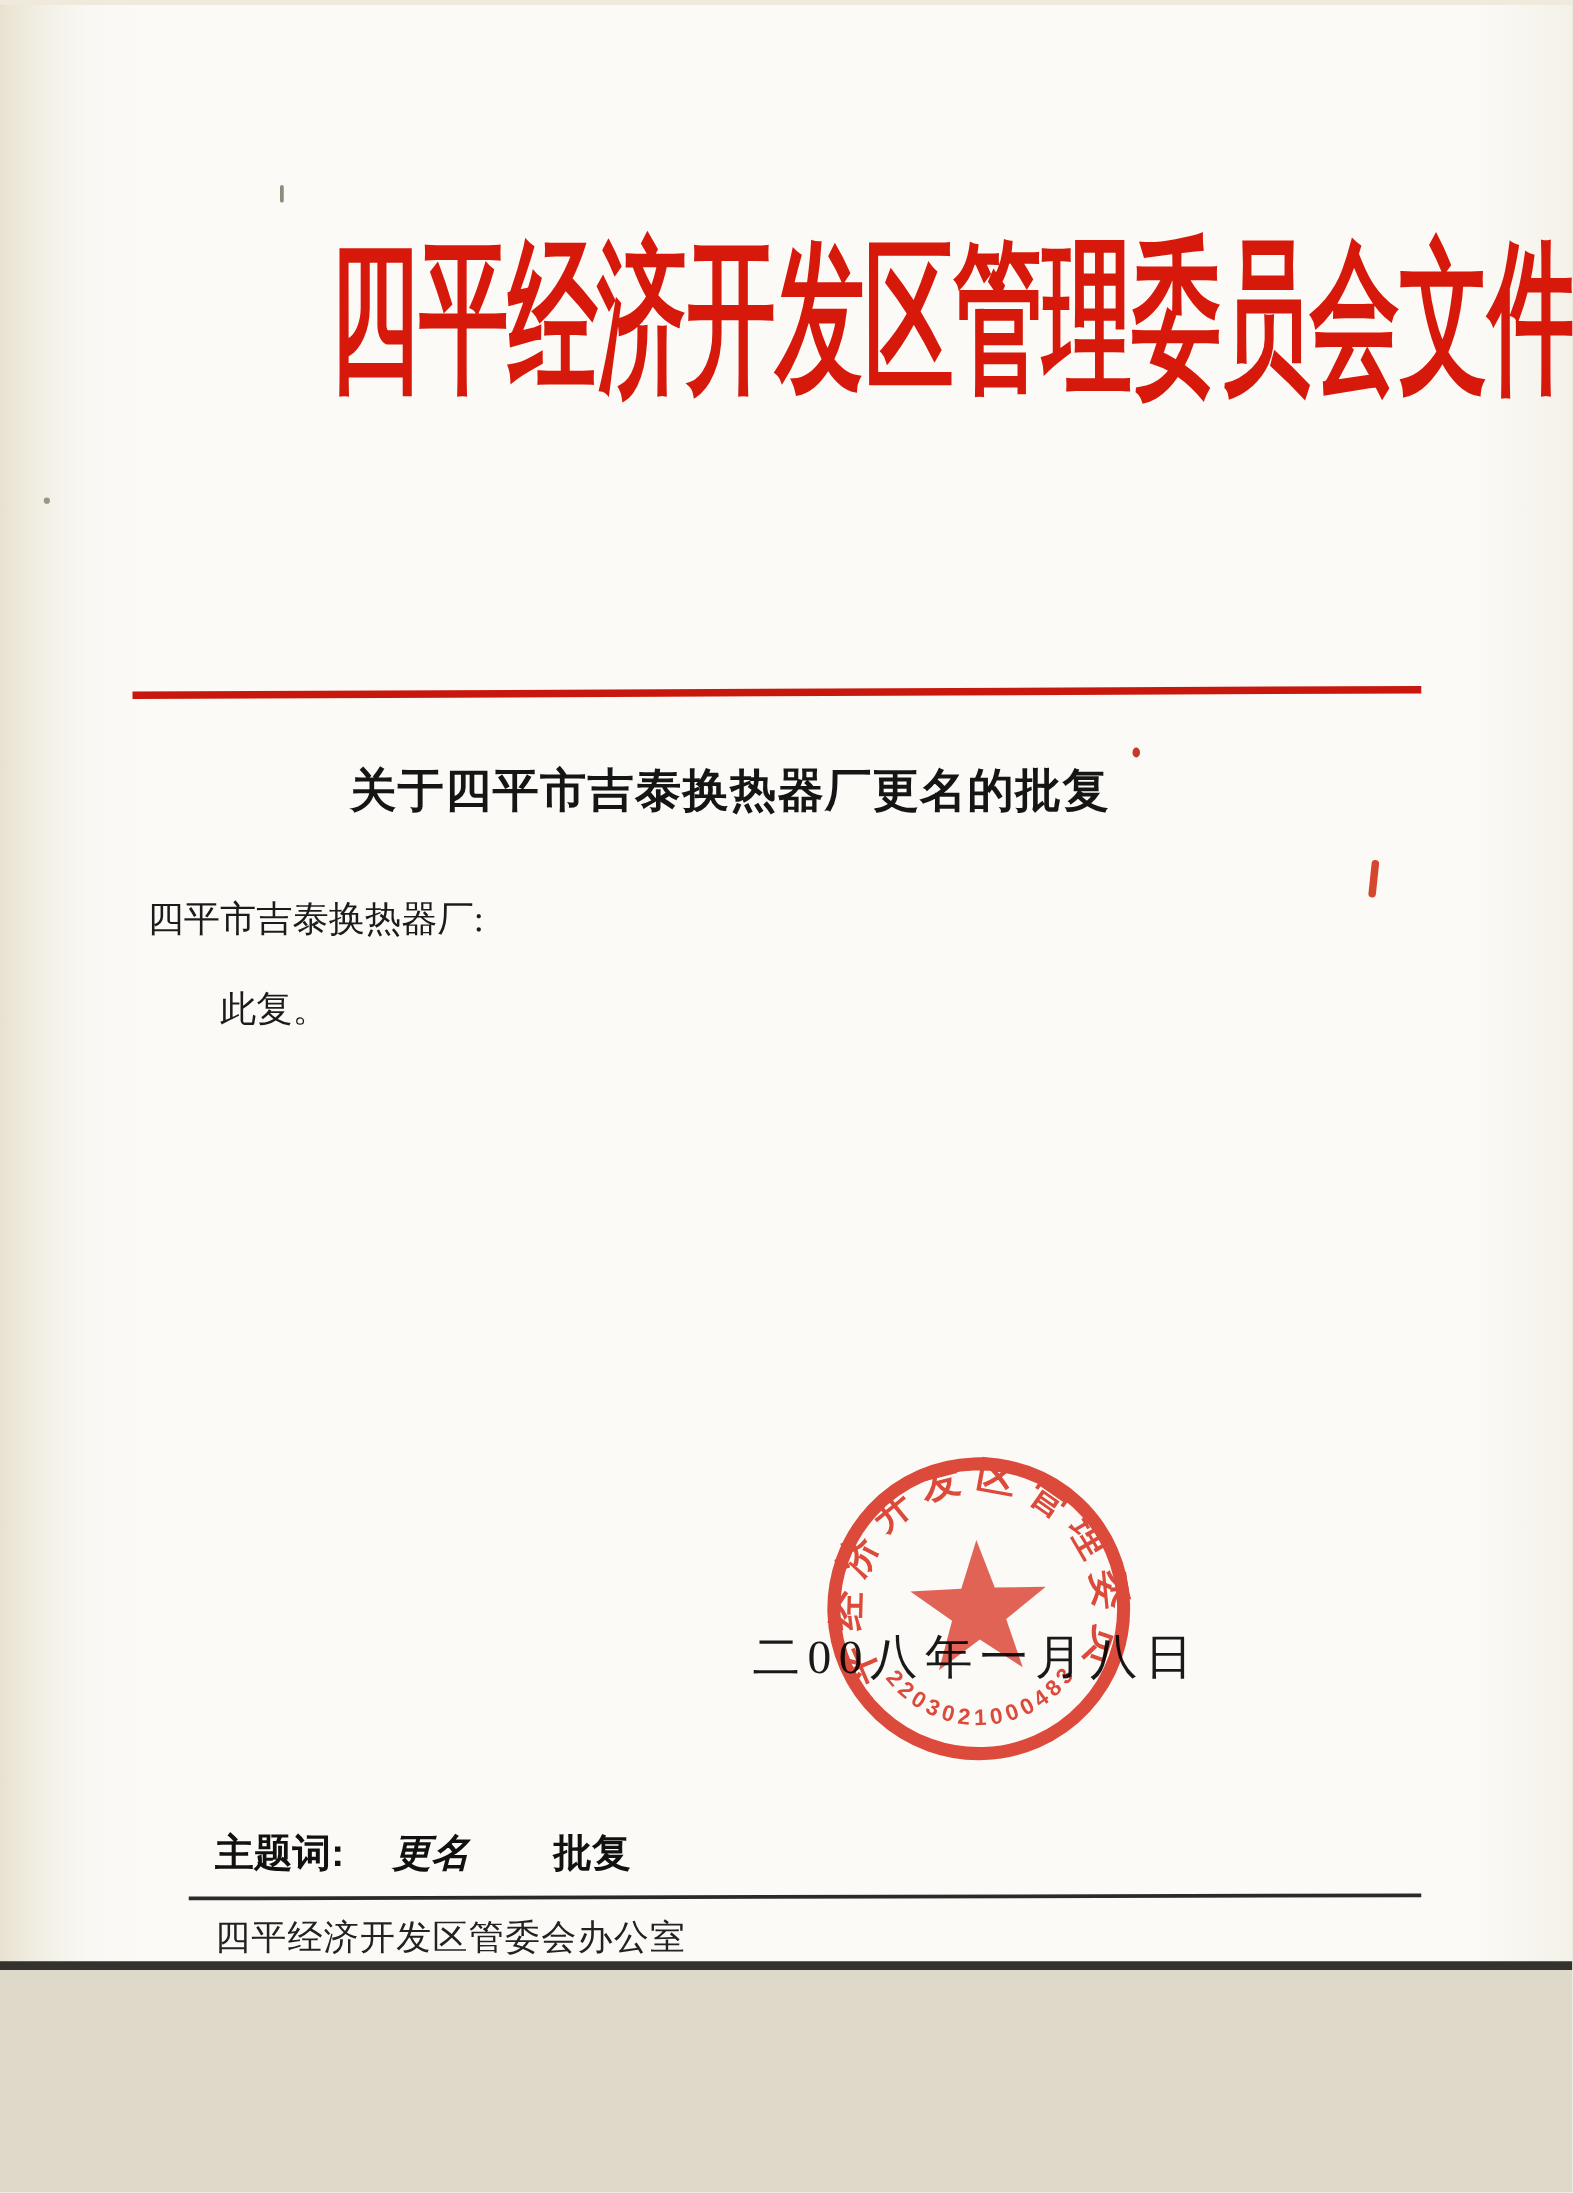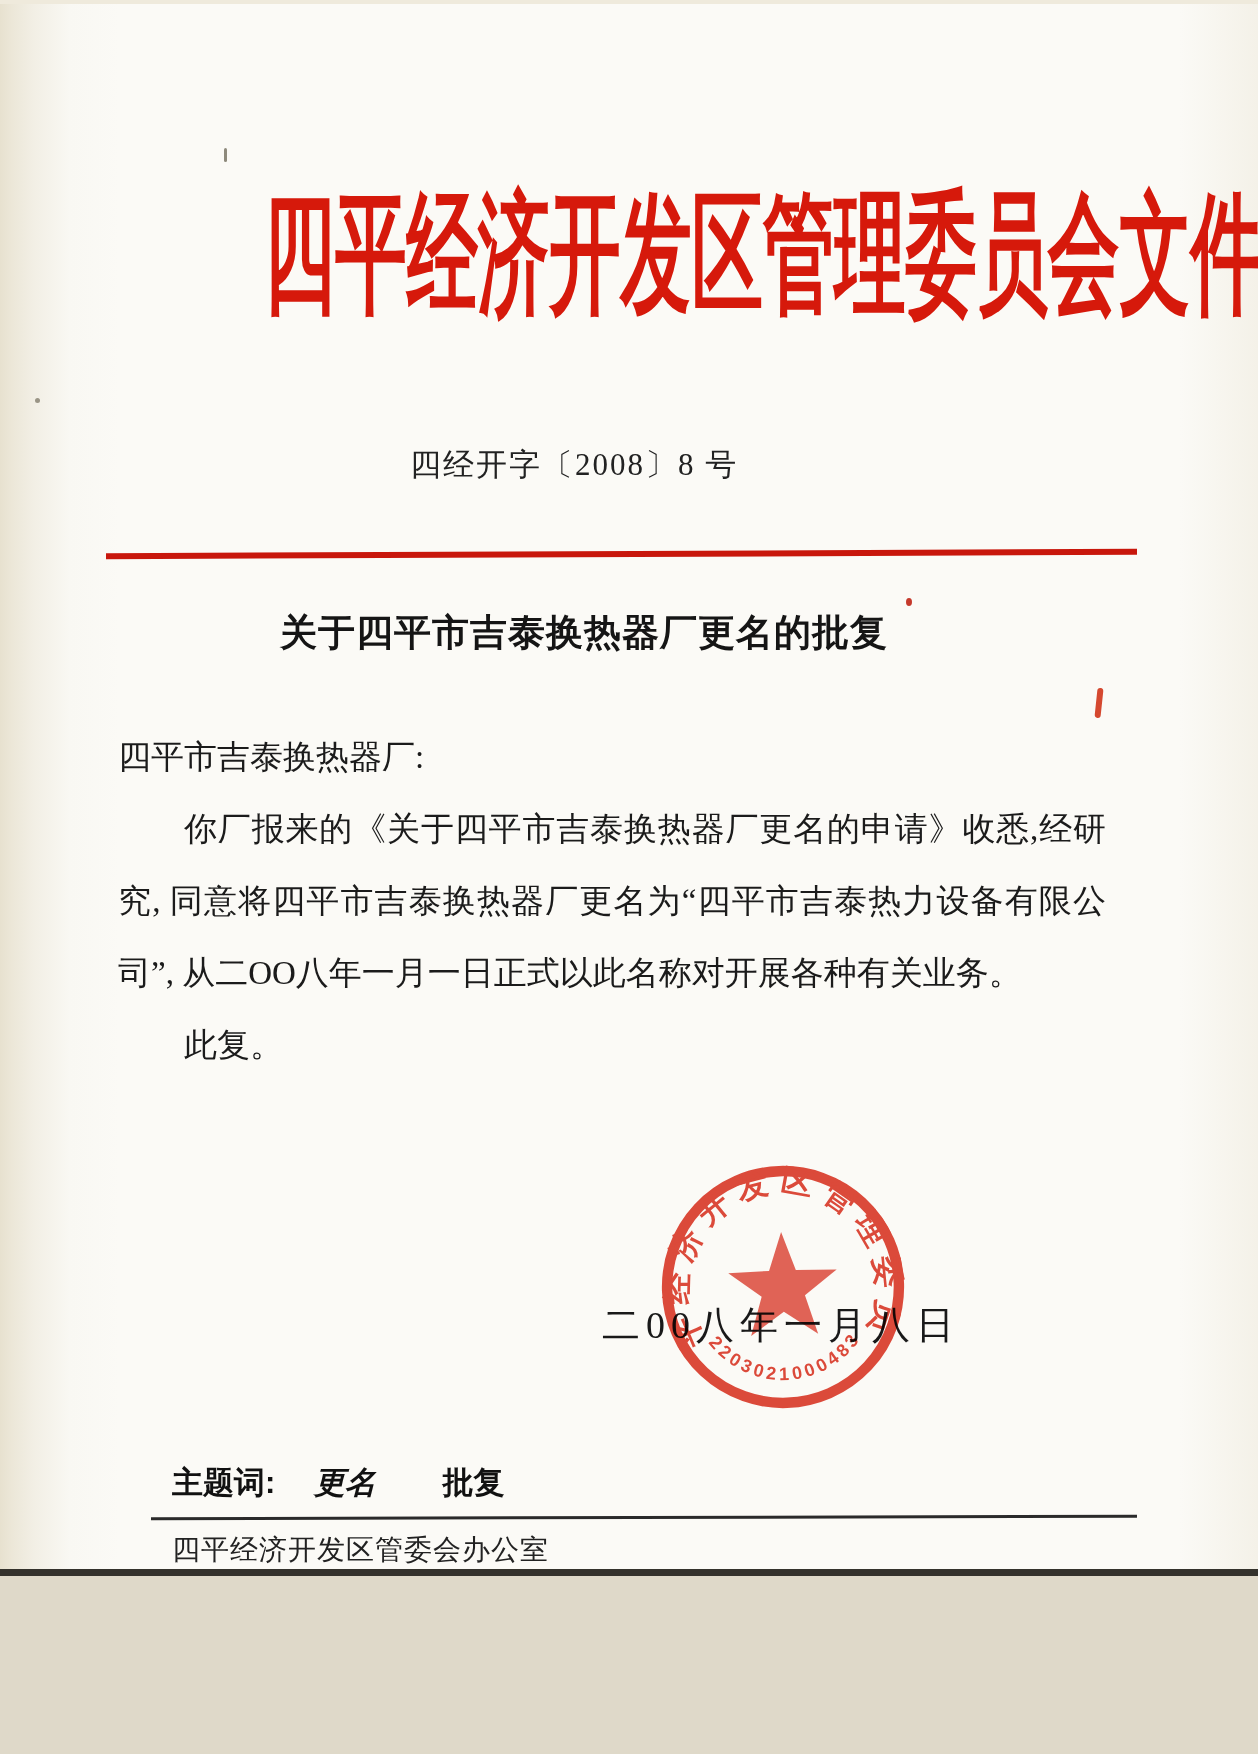--- a/index.html
+++ b/index.html
@@ -16,21 +16,21 @@
 
   .header-title{
     top:176px;line-height:158px;font-weight:bold;color:#d6190b;
     font-size:132px;white-space:nowrap;transform:scaleX(0.54);transform-origin:50% 50%;
     font-family:"Liberation Serif",serif;
   }
   .doc-number{top:444px;font-size:31px;letter-spacing:2px;color:#222;}
   .red-rule{position:absolute;top:551px;left:106px;width:1031px;height:6px;background:#c8170c;transform:rotate(-0.25deg);}
   .doc-title{top:608px;font-size:37px;font-weight:bold;font-family:"Liberation Sans",sans-serif;letter-spacing:1px;color:#151515;margin-left:10px;}
 
-  .body-block{position:absolute;top:721px;left:118px;width:988px;font-size:33px;line-height:72px;text-align:justify;color:#1b1b1b;}
+  .body-block{position:absolute;top:700px;left:118px;width:988px;font-size:29px;line-height:72px;text-align:justify;color:#1b1b1b;}
   .body-block p{margin:0;}
   .body-block p.indent{text-indent:2em;}
 
   .date-line{position:absolute;top:1300px;left:602px;font-size:38px;letter-spacing:6px;color:#191919;white-space:nowrap;}
 
   .seal{position:absolute;left:650px;top:1154px;width:266px;height:266px;mix-blend-mode:multiply;opacity:0.92;transform:rotate(-2deg);}
 
   .keywords-row{position:absolute;top:1462px;left:172px;font-family:"Liberation Sans",sans-serif;font-weight:bold;font-size:31px;color:#111;}
   .keywords-row .term1{margin-left:30px;font-style:italic;}
   .keywords-row .term2{margin-left:58px;margin-top:48px;}
@@ -51,29 +51,27 @@
   .speck.g3{left:30px;top:1712px;width:34px;height:12px;background:transparent;border-bottom:3px solid #6f6b5e;border-radius:0 0 50% 40%;transform:rotate(-14deg);}
 </style>
 </head>
 <body>
 
 <div class="scan">
   <div class="edge-top"></div>
 
   <div class="center-col header-title">四平经济开发区管理委员会文件</div>
 
-  <div class="center-col doc-number">四经开字〔2008〕8 号</div>
 
   <div class="red-rule"></div>
 
   <div class="center-col doc-title">关于四平市吉泰换热器厂更名的批复</div>
 
   <div class="body-block">
     <p>四平市吉泰换热器厂:</p>
-    <p class="indent">你厂报来的《关于四平市吉泰换热器厂更名的申请》收悉,经研究, 同意将四平市吉泰换热器厂更名为“四平市吉泰热力设备有限公司”, 从二OO八年一月一日正式以此名称对开展各种有关业务。</p>
     <p class="indent">此复。</p>
   </div>
 
   <div class="date-line">二00八年一月八日</div>
 
   <svg class="seal" viewBox="0 0 280 280" aria-hidden="true">
     <circle cx="140" cy="140" r="122" fill="none" stroke="#dd3b2b" stroke-width="11"></circle>
     <polygon points="140,82 154.1,122.6 197.1,123.5 162.8,149.4 175.3,190.5 140,166 104.7,190.5 117.2,149.4 82.9,123.5 125.9,122.6" fill="#dd3b2b" fill-opacity="0.85"></polygon>
     <defs>
       <path id="sealTopArc" d="M 49.4,182.3 A 100,100 0 1 1 230.6,182.3" fill="none"></path>

